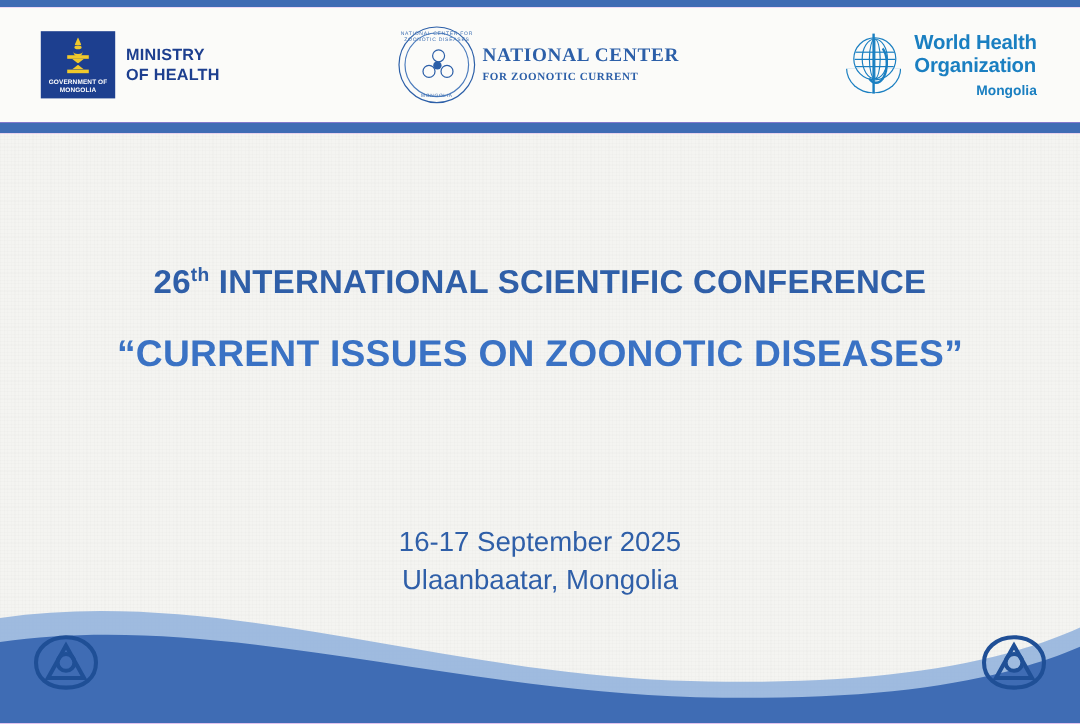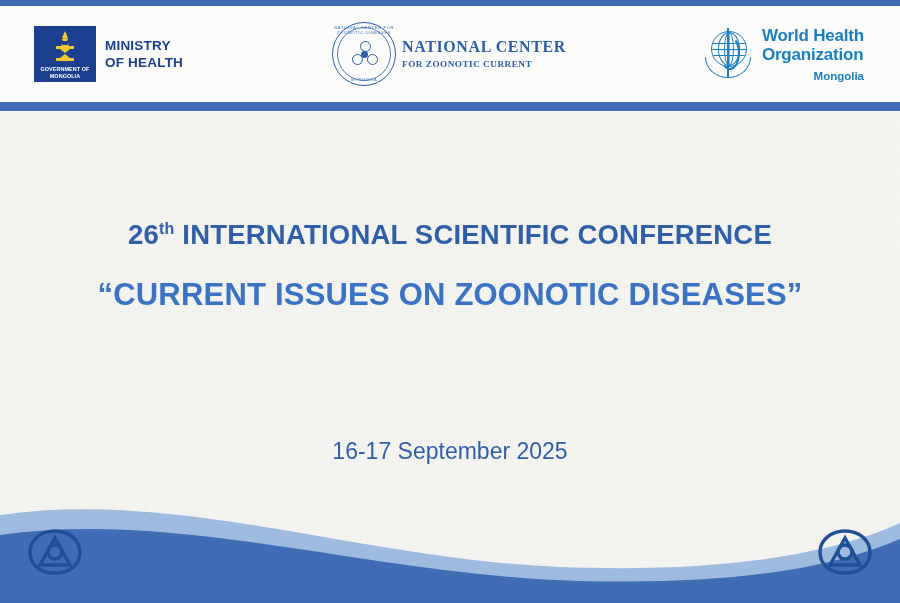--- a/index.html
+++ b/index.html
@@ -433,20 +433,21 @@
 
   <div class="body-area">
 
     <div class="title-block">
       <div class="title-line1"><span>26</span><sup>th</sup><span> INTERNATIONAL SCIENTIFIC CONFERENCE</span></div>
       <div class="title-main">“CURRENT ISSUES ON ZOONOTIC DISEASES”</div>
     </div>
 
     <div class="date-block">
       <div>16-17 September 2025</div>
+      <div>Ulaanbaatar, Mongolia</div>
     </div>
 
     <svg class="footer-wave" viewBox="0 0 900 140" preserveAspectRatio="none">
       <path d="M0,52 C180,26 360,96 560,104 C720,110 830,92 900,60 L900,140 L0,140 Z" fill="#8fb0dc" opacity="0.85"></path>
       <path d="M0,72 C180,46 370,112 580,118 C740,122 835,104 900,76 L900,140 L0,140 Z" fill="#3f6cb4"></path>
     </svg>
 
     <svg class="corner-knot knot-left" viewBox="0 0 66 54">
       <g fill="none" stroke="#1f4f96" stroke-width="3.4">
         <path d="M33,6 C18,6 8,16 8,27 C8,40 18,48 33,48 C48,48 58,40 58,27 C58,16 48,6 33,6 Z"></path>

